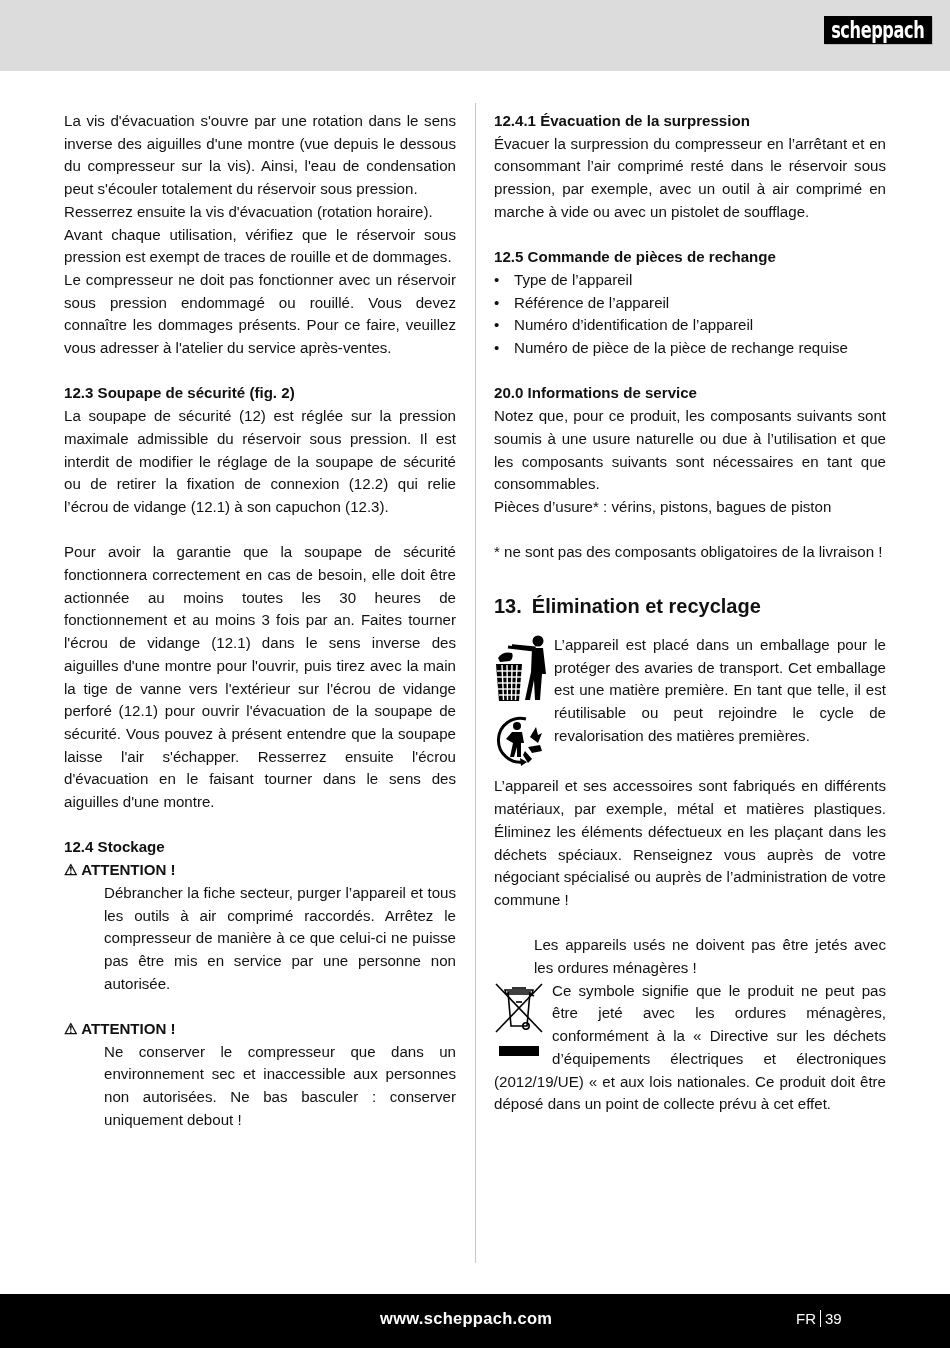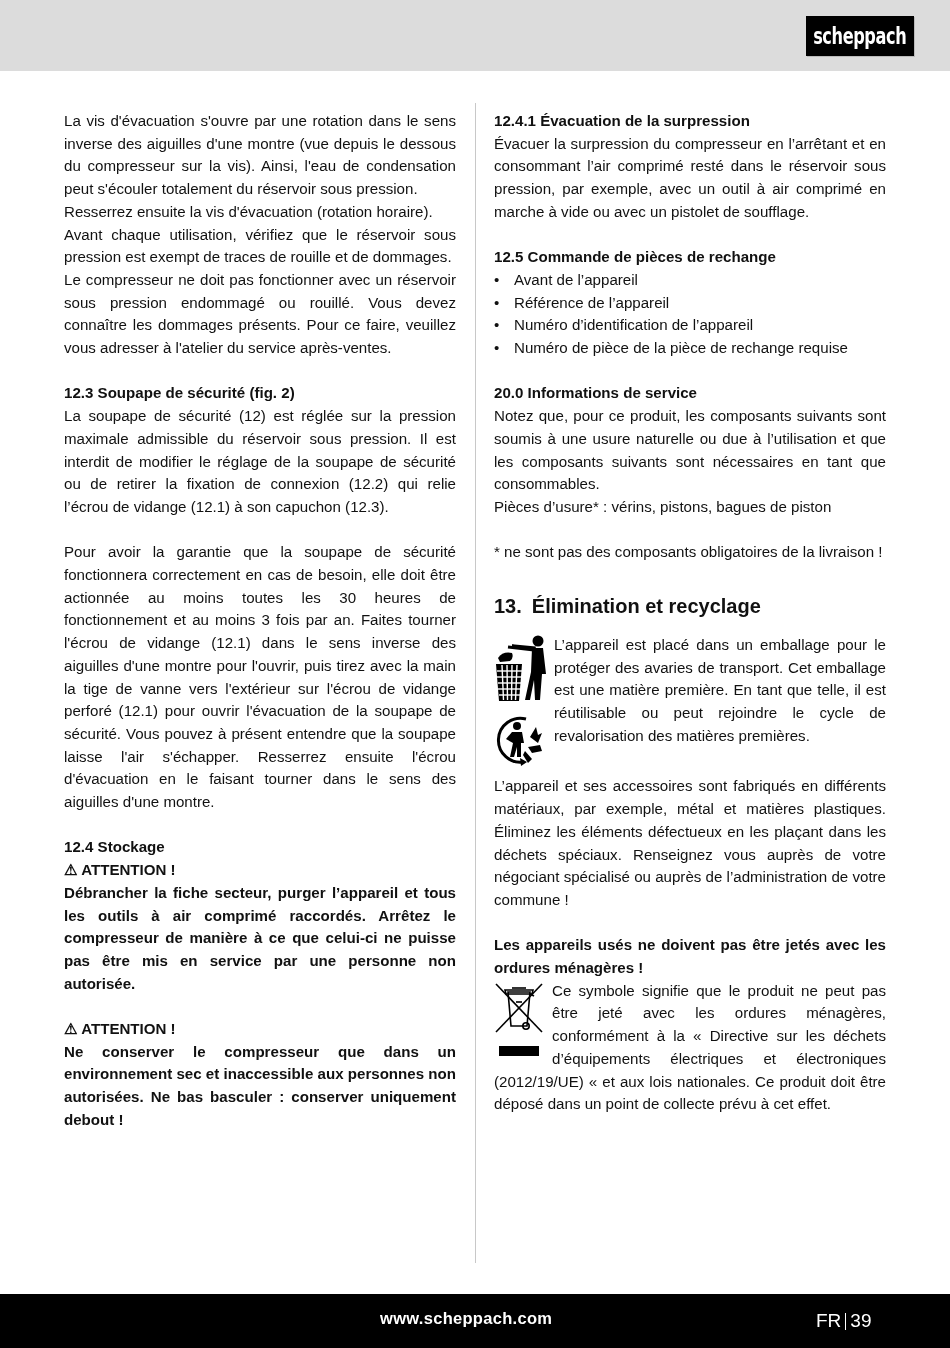--- a/index.html
+++ b/index.html
@@ -6,51 +6,51 @@
   body {
     width: 950px; height: 1348px; position: relative; overflow: hidden;
     background: #ffffff; color: #111111;
     font-family: "Liberation Sans", sans-serif;
   }
   .header-band {
     position: absolute; left: 0; top: 0; width: 950px; height: 71px;
     background: #dcdcdc;
   }
   .logo {
-    position: absolute; left: 806px; top: 16px; width: 108px; height: 40px;
+    position: absolute; left: 824px; top: 16px; width: 108px; height: 28px;
     background: #000; color: #fff; display: flex; align-items: center; justify-content: center;
     font-family: "DejaVu Sans Condensed", "DejaVu Sans", sans-serif; font-weight: bold;
     font-size: 23px; letter-spacing: -0.5px; box-shadow: 1px 1px 0 #bbb;
   }
   .logo span { transform: scaleX(0.78); display: inline-block; }
   .col {
     position: absolute; top: 110px; width: 392px;
     font-size: 15.1px; line-height: 22.7px;
   }
   .col-left { left: 64px; }
   .col-right { left: 494px; }
   .divider {
     position: absolute; left: 475px; top: 103px; width: 1px; height: 1160px;
     background: #c8c8c8;
   }
   p { margin: 0; text-align: justify; }
   .gap { height: 22.7px; }
   .h { font-weight: bold; }
-  .bold { font-weight: bold; text-align: justify; }
+  .bold { font-weight: normal; text-align: justify; margin-left: 40px; }
   .big-h { font-size: 20px; font-weight: bold; margin-top: 30px; margin-bottom: 16px; line-height: 24px; }
   .big-h .num { margin-right: 10px; }
   ul.bullets { list-style: none; margin: 0; padding: 0; }
   ul.bullets li { position: relative; padding-left: 20px; }
   ul.bullets li::before { content: "•"; position: absolute; left: 0; }
   .icon-float { float: left; margin-right: 6px; }
   .footer {
     position: absolute; left: 0; top: 1294px; width: 950px; height: 54px; background: #000; color: #fff; padding-left: 8px;
   }
   .footer .url { position: absolute; left: 380px; top: 15px; font-size: 16.5px; font-weight: bold; letter-spacing: 0.3px; }
-  .footer .pg { position: absolute; left: 816px; top: 16px; font-size: 19px; }
+  .footer .pg { position: absolute; left: 796px; top: 16px; font-size: 15px; }
   .footer .pg .sep { display: inline-block; width: 1px; height: 17px; background: #fff; vertical-align: -3px; margin: 0 4px; }
 </style>
 </head>
 <body>
 
 <div class="header-band"></div>
 <div class="logo">
     <span>scheppach</span>
   </div>
 
@@ -74,21 +74,21 @@
   <p class="h">⚠ ATTENTION !</p>
   <p class="bold">Ne conserver le compresseur que dans un environnement sec et inaccessible aux personnes non autorisées. Ne bas basculer : conserver uniquement debout !</p>
 </div>
 
 <div class="col col-right">
   <p class="h">12.4.1 Évacuation de la surpression</p>
   <p>Évacuer la surpression du compresseur en l’arrêtant et en consommant l’air comprimé resté dans le réservoir sous pression, par exemple, avec un outil à air comprimé en marche à vide ou avec un pistolet de soufflage.</p>
   <div class="gap"></div>
   <p class="h">12.5 Commande de pièces de rechange</p>
   <ul class="bullets">
-    <li>Avant de l’appareil</li>
+    <li>Type de l’appareil</li>
     <li>Référence de l’appareil</li>
     <li>Numéro d’identification de l’appareil</li>
     <li>Numéro de pièce de la pièce de rechange requise</li>
   </ul>
   <div class="gap"></div>
   <p class="h">20.0 Informations de service</p>
   <p>Notez que, pour ce produit, les composants suivants sont soumis à une usure naturelle ou due à l’utilisation et que les composants suivants sont nécessaires en tant que consommables.</p>
   <p>Pièces d’usure* : vérins, pistons, bagues de piston</p>
   <div class="gap"></div>
   <p>* ne sont pas des composants obligatoires de la livraison !</p>

